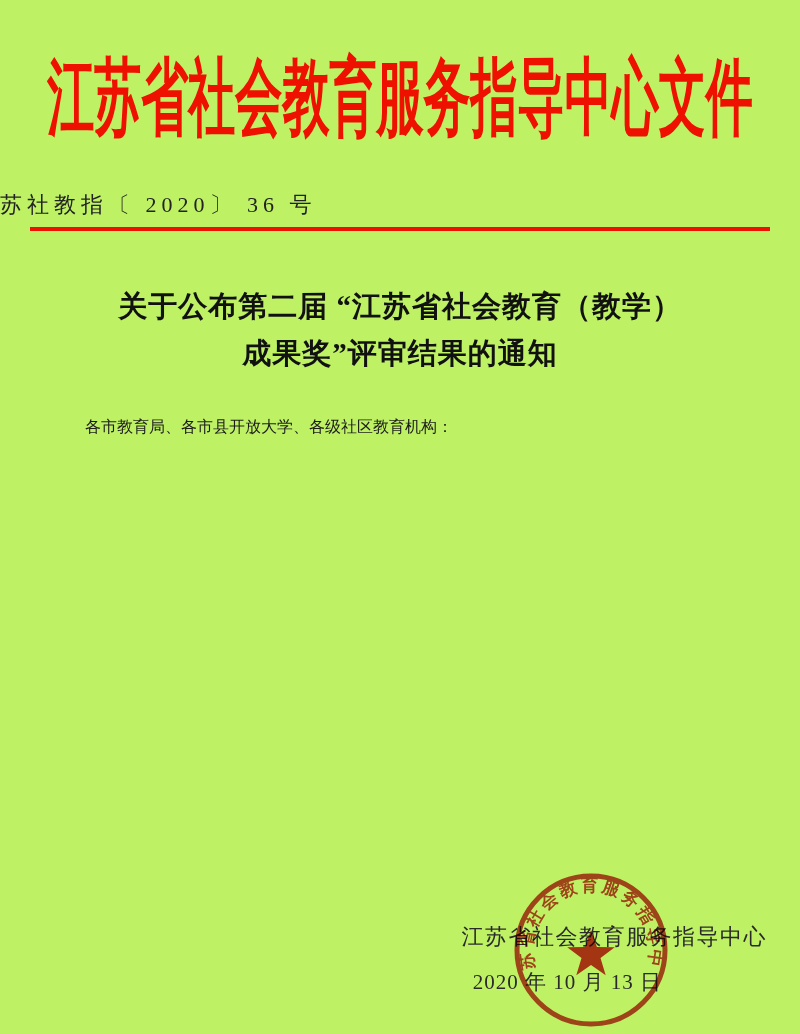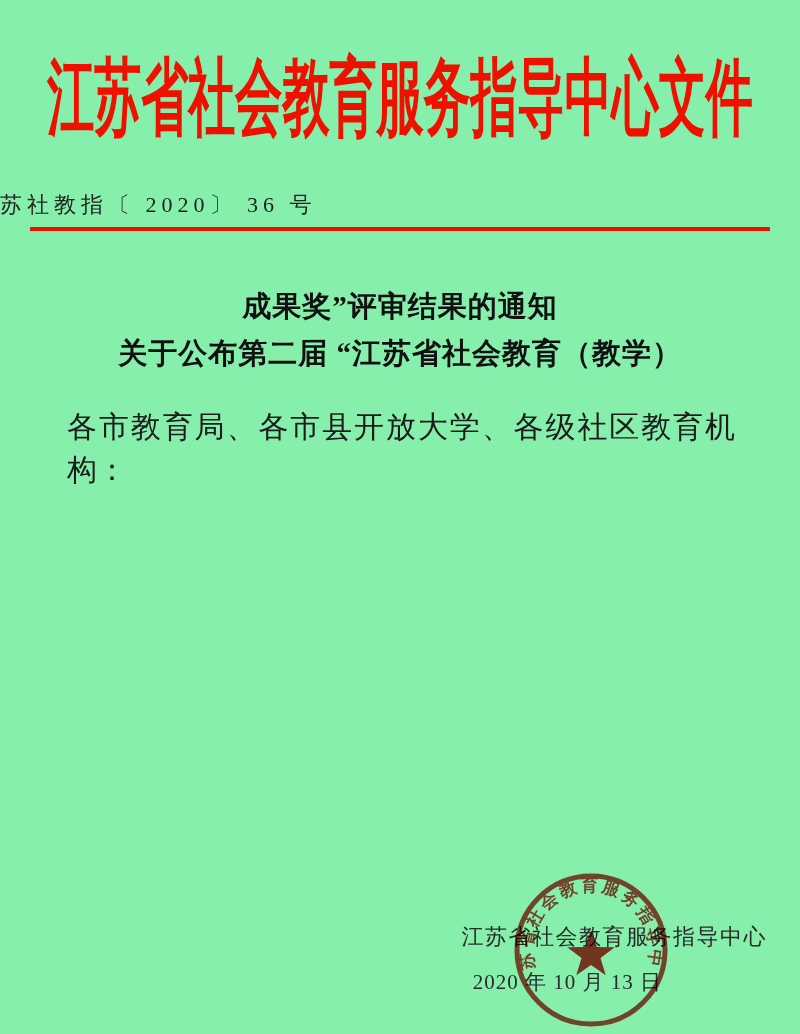--- a/index.html
+++ b/index.html
@@ -1,20 +1,20 @@
 <!DOCTYPE html>
 <html><head>
 <meta charset="utf-8">
 <style>
   html, body { margin: 0; padding: 0; background: #ffffff; }
   .page {
     position: relative;
     width: 800px;
     height: 1034px;
-    background: #86efac;
+    background: #bef264;
     overflow: hidden;
     font-family: "Liberation Serif", "DejaVu Serif", serif;
     color: #1c1c1c;
   }
 
   
   .masthead {
     position: absolute;
     top: 50px;
     left: 50%;
@@ -60,23 +60,23 @@
     font-weight: bold;
     line-height: 47px;
     color: #111111;
     letter-spacing: 1px;
   }
 
   
   .body-text {
     position: absolute;
     top: 406px;
-    left: 67px;
+    left: 85px;
     width: 668px;
-    font-size: 30px;
+    font-size: 16px;
     line-height: 42.5px;
     text-align: justify;
     color: #1c1c1c;
   }
   .body-text p { margin: 0; }
   .body-text p.indent { text-indent: 2em; }
 
   
   .signature {
     position: absolute;
@@ -122,22 +122,22 @@
 
 <div class="page">
 
   <div class="masthead">江苏省社会教育服务指导中心文件</div>
 
   <div class="doc-number">苏社教指〔 2020〕 36 号</div>
 
   <div class="red-rule"></div>
 
   <div class="doc-title">
+    <div>关于公布第二届 “江苏省社会教育（教学）</div>
     <div>成果奖”评审结果的通知</div>
-    <div>关于公布第二届 “江苏省社会教育（教学）</div>
   </div>
 
   <div class="body-text">
     <p>各市教育局、各市县开放大学、各级社区教育机构：</p>
   </div>
 
   <div class="signature">江苏省社会教育服务指导中心</div>
 
   <div class="sign-date">2020 年 10 月 13 日</div>
 

